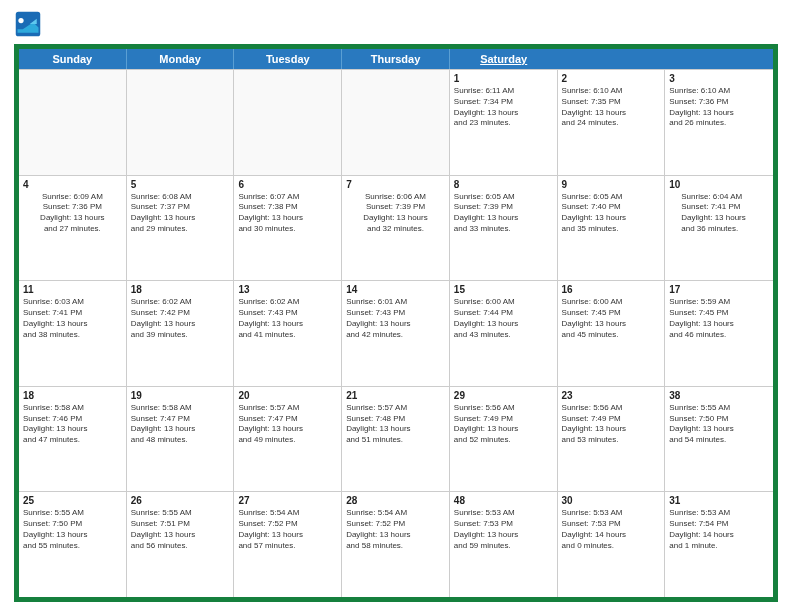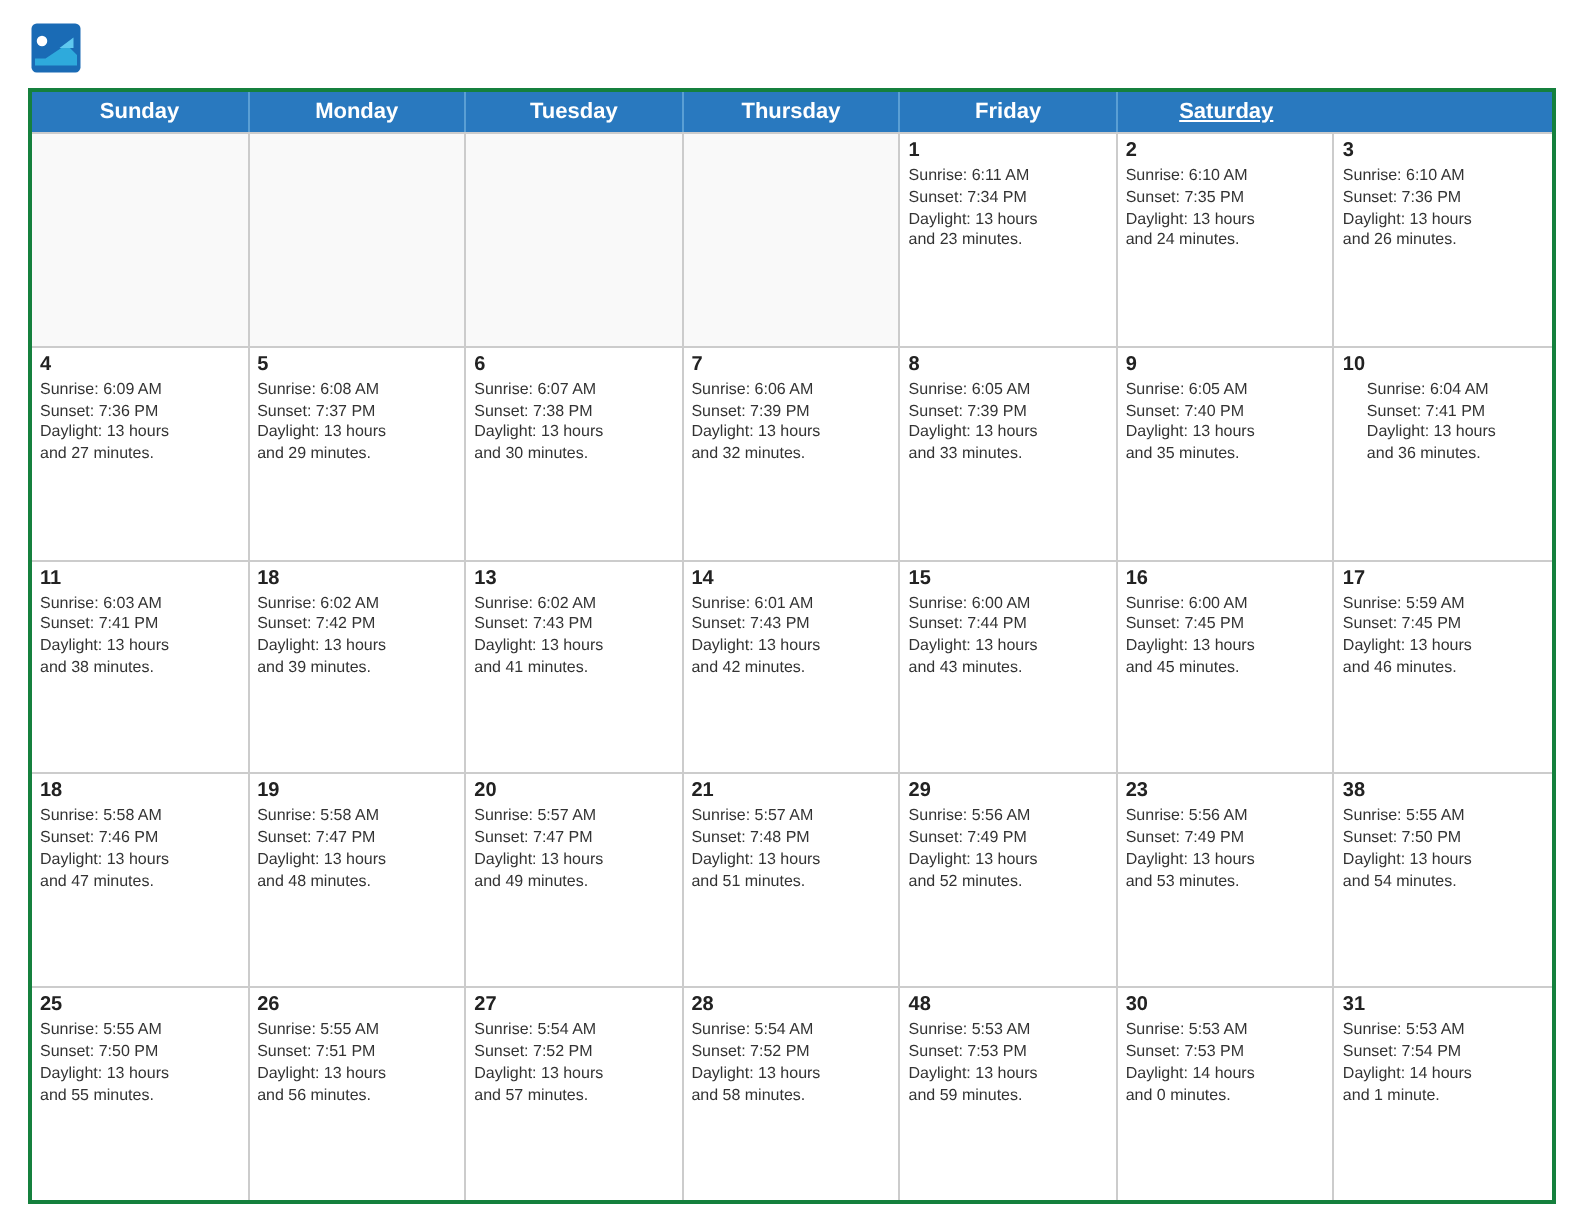--- a/index.html
+++ b/index.html
@@ -50,21 +50,21 @@
       color: #222;
     }
     .location {
       font-size: 13px;
       color: #444;
     }
     .calendar {
       flex: 1;
       display: flex;
       flex-direction: column;
-      border: 2px solid #15803d;
+      border: 5px solid #15803d;
     }
     .cal-header-row {
       display: grid;
       grid-template-columns: repeat(7, 1fr);
       background: #2979bf;
     }
     .cal-header-cell {
       color: #fff;
       font-size: 11px;
       font-weight: bold;
@@ -129,21 +129,20 @@
       <div class="location"></div>
     </div>
   </div>
 
   <div class="calendar">
     <div class="cal-header-row">
     <div class="cal-header-cell">Sunday</div>
         <div class="cal-header-cell">Monday</div>
         <div class="cal-header-cell">Tuesday</div>
         <div class="cal-header-cell">Thursday</div>
-        <div class="cal-header-cell">Friday</div>
         <div class="cal-header-cell">Saturday</div>
       </div>
     <div class="cal-body">
     <div class="cal-row">
           <div class="cal-cell empty"></div>
           <div class="cal-cell empty"></div>
           <div class="cal-cell empty"></div>
           <div class="cal-cell empty"></div>
           <div class="cal-cell">
             <div class="day-number">1</div>
@@ -163,42 +162,42 @@
             <div class="day-number">3</div>
             <div class="cell-text" style="white-space: pre-line;">Sunrise: 6:10 AM
 Sunset: 7:36 PM
 Daylight: 13 hours
 and 26 minutes.</div>
           </div>
         </div>
         <div class="cal-row">
           <div class="cal-cell">
             <div class="day-number">4</div>
-            <div class="cell-text" style="white-space: pre-line;">Sunrise: 6:09 AM
+            <div class="cell-text" style="white-space: pre-line; text-align: center;">Sunrise: 6:09 AM
 Sunset: 7:36 PM
 Daylight: 13 hours
 and 27 minutes.</div>
           </div>
           <div class="cal-cell">
             <div class="day-number">5</div>
             <div class="cell-text" style="white-space: pre-line;">Sunrise: 6:08 AM
 Sunset: 7:37 PM
 Daylight: 13 hours
 and 29 minutes.</div>
           </div>
           <div class="cal-cell">
             <div class="day-number">6</div>
             <div class="cell-text" style="white-space: pre-line;">Sunrise: 6:07 AM
 Sunset: 7:38 PM
 Daylight: 13 hours
 and 30 minutes.</div>
           </div>
           <div class="cal-cell">
             <div class="day-number">7</div>
-            <div class="cell-text" style="white-space: pre-line;">Sunrise: 6:06 AM
+            <div class="cell-text" style="white-space: pre-line; text-align: center;">Sunrise: 6:06 AM
 Sunset: 7:39 PM
 Daylight: 13 hours
 and 32 minutes.</div>
           </div>
           <div class="cal-cell">
             <div class="day-number">8</div>
             <div class="cell-text" style="white-space: pre-line;">Sunrise: 6:05 AM
 Sunset: 7:39 PM
 Daylight: 13 hours
 and 33 minutes.</div>

